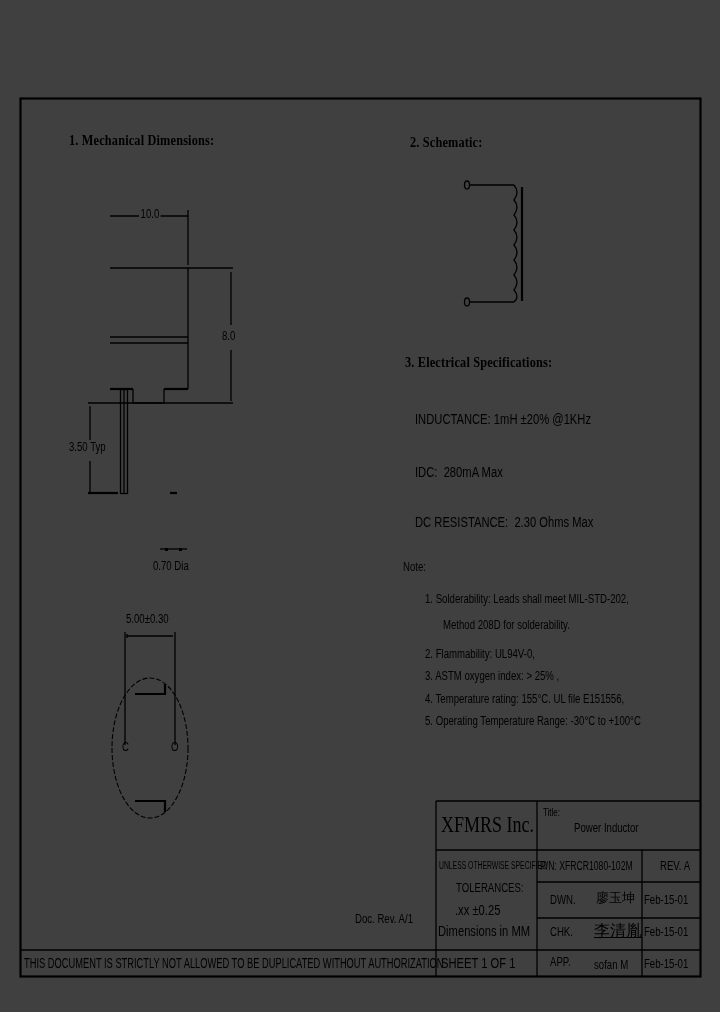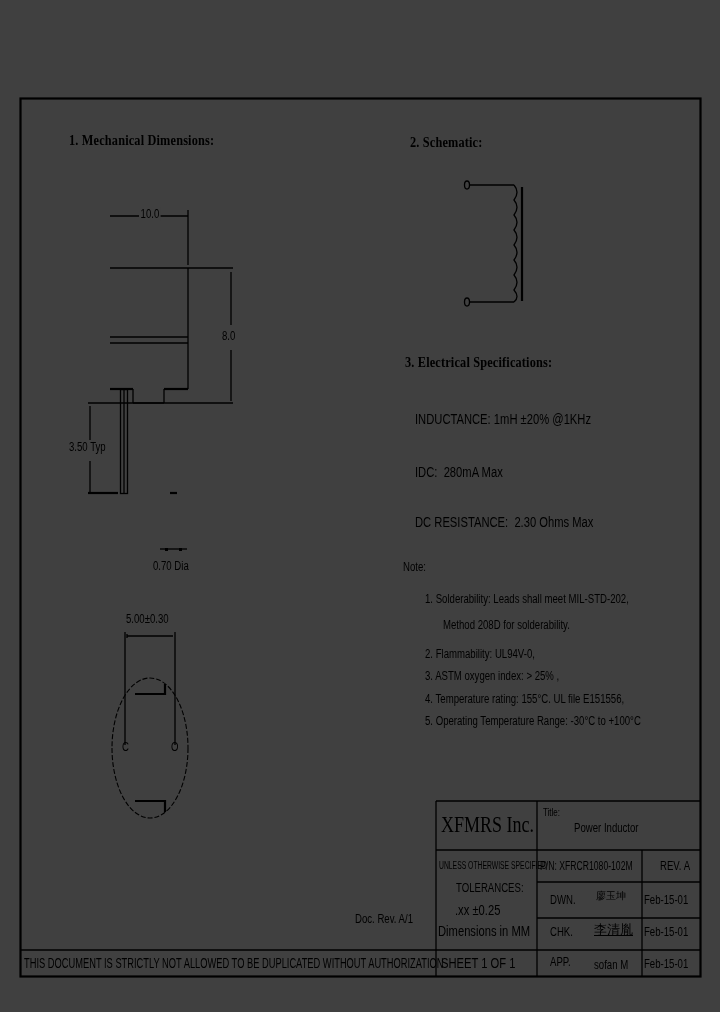--- a/index.html
+++ b/index.html
@@ -150,25 +150,25 @@
 <div class="abs cad cad-xs" style="left:439px; top:860px; transform:scaleX(0.68);">UNLESS OTHERWISE SPECIFIED</div>
 <div class="abs cad cad-sm" style="left:456px; top:881px;">TOLERANCES:</div>
 <div class="abs cad" style="left:455px; top:902px;">.xx  ±0.25</div>
 <div class="abs cad" style="left:438px; top:923px;">Dimensions in MM</div>
 <div class="abs cad" style="left:441px; top:955px;">SHEET  1  OF  1</div>
 
 <div class="abs cad cad-sm" style="left:540px; top:859px; transform:scaleX(0.72);">P/N: XFRCR1080-102M</div>
 <div class="abs cad cad-sm" style="left:660px; top:859px;">REV. A</div>
 
 <div class="abs cad cad-sm" style="left:550px; top:893px;">DWN.</div>
-<div class="abs" style="left:596px; top:889px; font-family:'DejaVu Sans',sans-serif; font-size:10px;">廖玉坤</div>
+<div class="abs" style="left:596px; top:889px; font-family:'DejaVu Sans',sans-serif; font-size:13px;">廖玉坤</div>
 <div class="abs cad cad-sm" style="left:644px; top:893px;">Feb-15-01</div>
 
 <div class="abs cad cad-sm" style="left:550px; top:925px;">CHK.</div>
-<div class="abs" style="left:594px; top:921px; font-family:'DejaVu Sans',sans-serif; font-size:13px;text-decoration:underline;">李清胤</div>
+<div class="abs" style="left:594px; top:921px; font-family:'DejaVu Sans',sans-serif; font-size:16px;text-decoration:underline;">李清胤</div>
 <div class="abs cad cad-sm" style="left:644px; top:925px;">Feb-15-01</div>
 
 <div class="abs cad cad-sm" style="left:550px; top:955px;">APP.</div>
 <div class="abs cad cad-sm" style="left:594px; top:958px;">sofan M</div>
 <div class="abs cad cad-sm" style="left:644px; top:957px;">Feb-15-01</div>
 
 <div class="abs cad cad-sm" style="left:355px; top:912px;">Doc. Rev. A/1</div>
 <div class="abs" style="left:24px; top:955px; font-family:'Liberation Sans','DejaVu Sans',sans-serif; font-size:14px; transform:scaleX(0.665); transform-origin:left top; white-space:nowrap;">THIS DOCUMENT IS STRICTLY NOT ALLOWED TO BE DUPLICATED WITHOUT AUTHORIZATION</div>
 
 </body></html>

